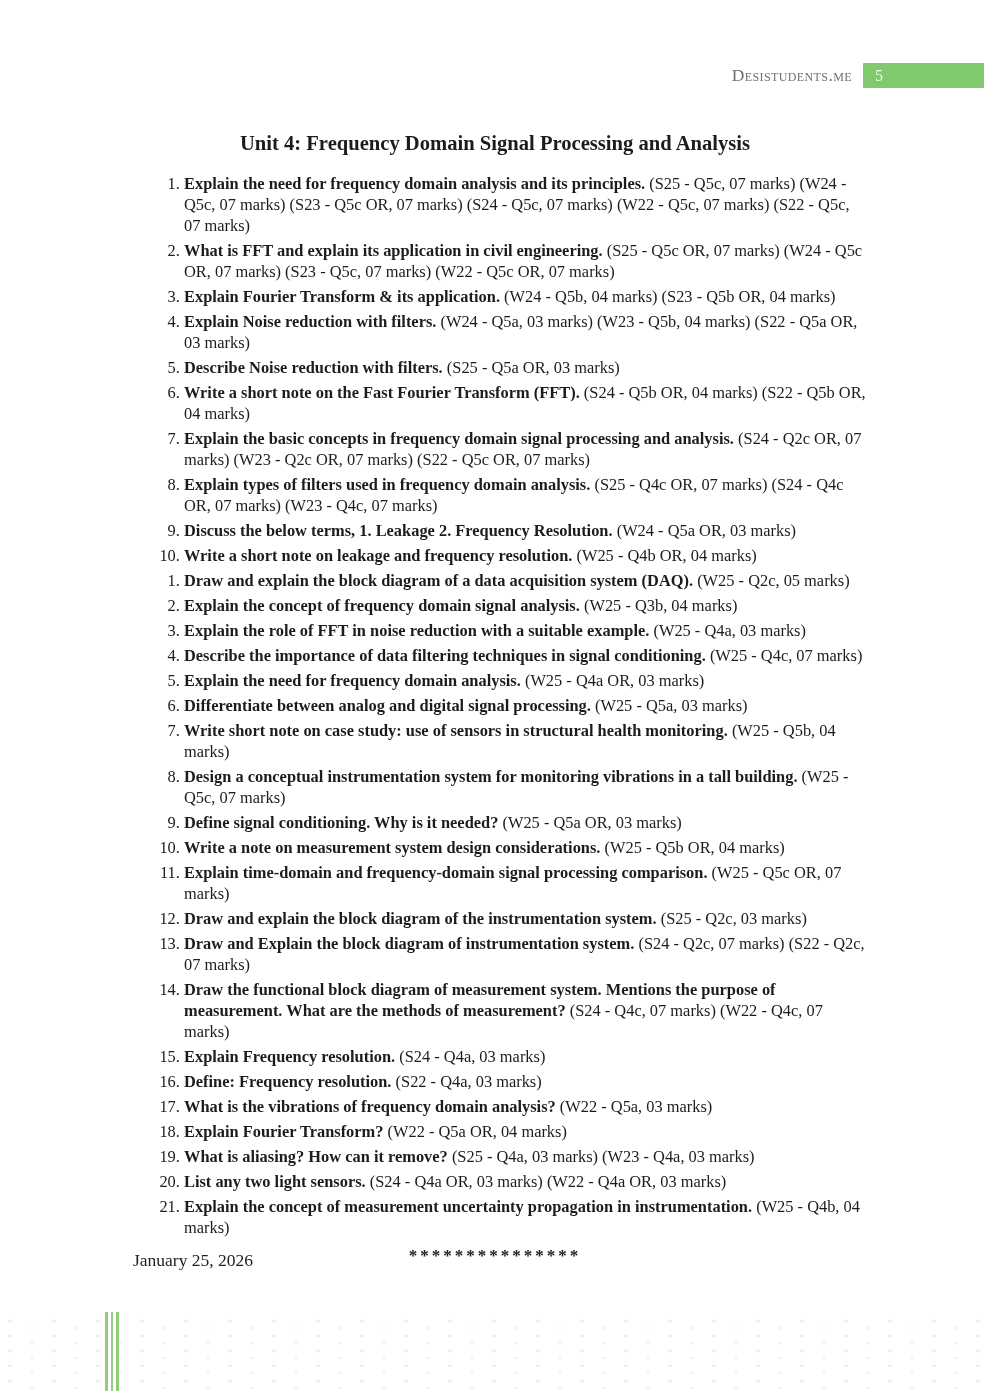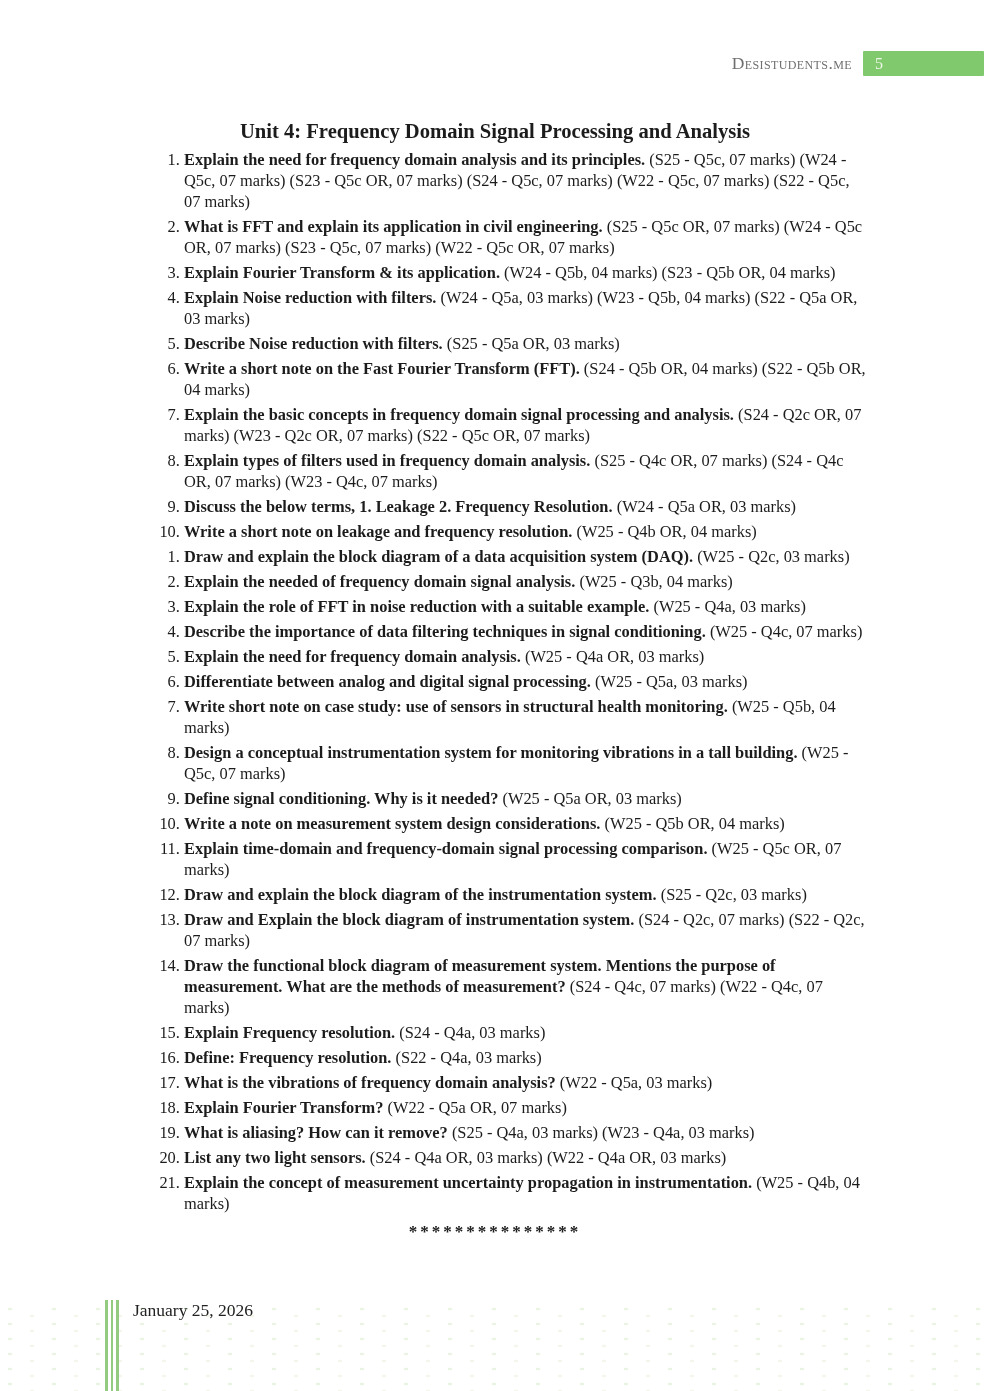--- a/index.html
+++ b/index.html
@@ -36,21 +36,21 @@
   }
 
   
   .content {
     margin: 0 114px 0 120px; 
     width: 750px;
     font-size: 16.4px;
     line-height: 21px;
   }
   .title {
-    margin: 4px;
+    margin: 16px;
     padding-top: 113px;
     font-size: 20.6px;
     line-height: 28px;
     font-weight: bold;
     text-align: center;
   }
   .sec-heading {
     margin: 6px 0 0 0;
     font-size: 16.8px;
     line-height: 21px;
@@ -91,21 +91,21 @@
     width: 14px; height: 95px;
     background: repeating-linear-gradient(
       90deg,
       #93cb80 0px, #93cb80 2.5px,
       #ffffff 2.5px, #ffffff 5.5px
     );
     z-index: 1;
   }
   .footer-date {
     position: absolute;
-    left: 133px; top: 1296px;
+    left: 133px; top: 1234px;
     font-size: 17.5px;
     color: #222222;
     z-index: 1;
   }
 </style>
 </head>
 <body>
 
 <div class="page">
 
@@ -124,38 +124,38 @@
       <li><b class="q">Explain Noise reduction with filters.</b> <span class="cite">(W24 - Q5a, 03 marks) (W23 - Q5b, 04 marks) (S22 - Q5a OR, 03 marks)</span></li>
       <li><b class="q">Describe Noise reduction with filters.</b> <span class="cite">(S25 - Q5a OR, 03 marks)</span></li>
       <li><b class="q">Write a short note on the Fast Fourier Transform (FFT).</b> <span class="cite">(S24 - Q5b OR, 04 marks) (S22 - Q5b OR, 04 marks)</span></li>
       <li><b class="q">Explain the basic concepts in frequency domain signal processing and analysis.</b> <span class="cite">(S24 - Q2c OR, 07 marks) (W23 - Q2c OR, 07 marks) (S22 - Q5c OR, 07 marks)</span></li>
       <li><b class="q">Explain types of filters used in frequency domain analysis.</b> <span class="cite">(S25 - Q4c OR, 07 marks) (S24 - Q4c OR, 07 marks) (W23 - Q4c, 07 marks)</span></li>
       <li><b class="q">Discuss the below terms, 1. Leakage 2. Frequency Resolution.</b> <span class="cite">(W24 - Q5a OR, 03 marks)</span></li>
       <li><b class="q">Write a short note on leakage and frequency resolution.</b> <span class="cite">(W25 - Q4b OR, 04 marks)</span></li>
     </ol>
 
     <ol class="qlist">
-      <li><b class="q">Draw and explain the block diagram of a data acquisition system (DAQ).</b> <span class="cite">(W25 - Q2c, 03 marks)</span></li>
-      <li><b class="q">Explain the needed of frequency domain signal analysis.</b> <span class="cite">(W25 - Q3b, 04 marks)</span></li>
+      <li><b class="q">Draw and explain the block diagram of a data acquisition system (DAQ).</b> <span class="cite">(W25 - Q2c, 05 marks)</span></li>
+      <li><b class="q">Explain the concept of frequency domain signal analysis.</b> <span class="cite">(W25 - Q3b, 04 marks)</span></li>
       <li><b class="q">Explain the role of FFT in noise reduction with a suitable example.</b> <span class="cite">(W25 - Q4a, 03 marks)</span></li>
       <li><b class="q">Describe the importance of data filtering techniques in signal conditioning.</b> <span class="cite">(W25 - Q4c, 07 marks)</span></li>
       <li><b class="q">Explain the need for frequency domain analysis.</b> <span class="cite">(W25 - Q4a OR, 03 marks)</span></li>
       <li><b class="q">Differentiate between analog and digital signal processing.</b> <span class="cite">(W25 - Q5a, 03 marks)</span></li>
       <li><b class="q">Write short note on case study: use of sensors in structural health monitoring.</b> <span class="cite">(W25 - Q5b, 04 marks)</span></li>
       <li><b class="q">Design a conceptual instrumentation system for monitoring vibrations in a tall building.</b> <span class="cite">(W25 - Q5c, 07 marks)</span></li>
       <li><b class="q">Define signal conditioning. Why is it needed?</b> <span class="cite">(W25 - Q5a OR, 03 marks)</span></li>
       <li><b class="q">Write a note on measurement system design considerations.</b> <span class="cite">(W25 - Q5b OR, 04 marks)</span></li>
       <li><b class="q">Explain time-domain and frequency-domain signal processing comparison.</b> <span class="cite">(W25 - Q5c OR, 07 marks)</span></li>
       <li><b class="q">Draw and explain the block diagram of the instrumentation system.</b> <span class="cite">(S25 - Q2c, 03 marks)</span></li>
       <li><b class="q">Draw and Explain the block diagram of instrumentation system.</b> <span class="cite">(S24 - Q2c, 07 marks) (S22 - Q2c, 07 marks)</span></li>
       <li><b class="q">Draw the functional block diagram of measurement system. Mentions the purpose of measurement. What are the methods of measurement?</b> <span class="cite">(S24 - Q4c, 07 marks) (W22 - Q4c, 07 marks)</span></li>
       <li><b class="q">Explain Frequency resolution.</b> <span class="cite">(S24 - Q4a, 03 marks)</span></li>
       <li><b class="q">Define: Frequency resolution.</b> <span class="cite">(S22 - Q4a, 03 marks)</span></li>
       <li><b class="q">What is the vibrations of frequency domain analysis?</b> <span class="cite">(W22 - Q5a, 03 marks)</span></li>
-      <li><b class="q">Explain Fourier Transform?</b> <span class="cite">(W22 - Q5a OR, 07 marks)</span></li>
+      <li><b class="q">Explain Fourier Transform?</b> <span class="cite">(W22 - Q5a OR, 04 marks)</span></li>
       <li><b class="q">What is aliasing? How can it remove?</b> <span class="cite">(S25 - Q4a, 03 marks) (W23 - Q4a, 03 marks)</span></li>
       <li><b class="q">List any two light sensors.</b> <span class="cite">(S24 - Q4a OR, 03 marks) (W22 - Q4a OR, 03 marks)</span></li>
       <li><b class="q">Explain the concept of measurement uncertainty propagation in instrumentation.</b> <span class="cite">(W25 - Q4b, 04 marks)</span></li>
     </ol>
 
     <div class="stars">***************</div>
   </div>
 
   <div class="dots-band"></div>
   <div class="accent-bars"></div>

